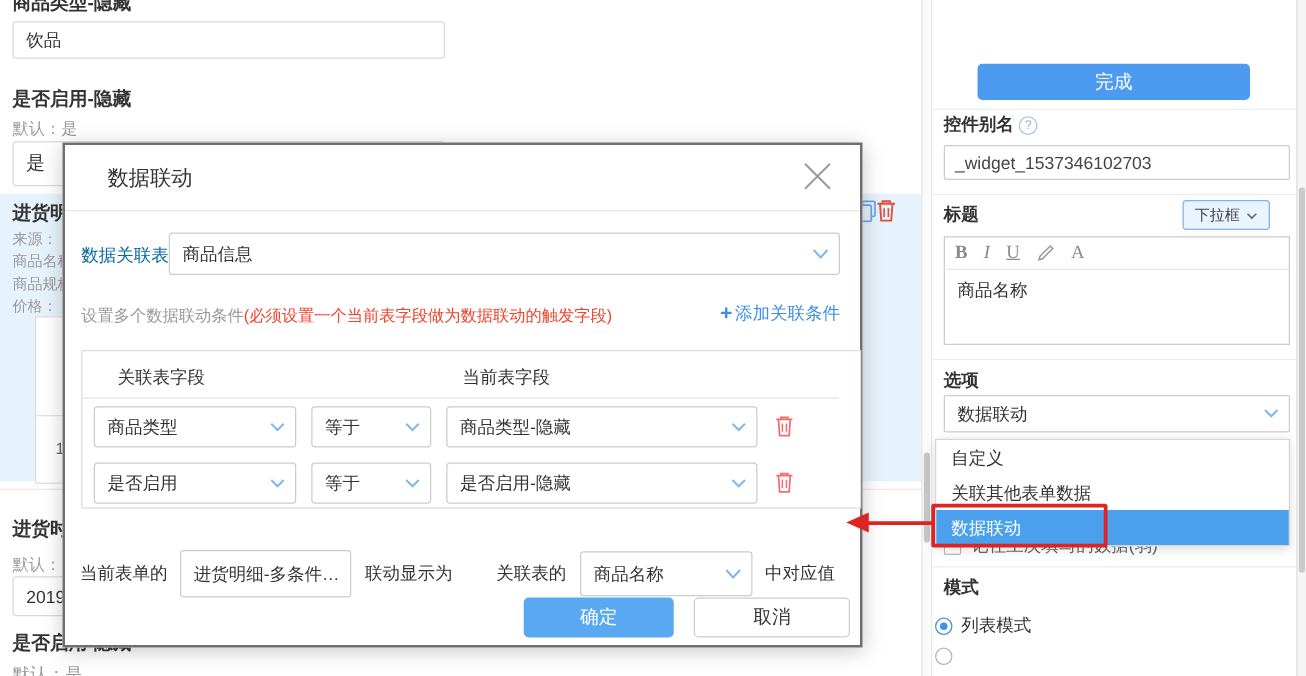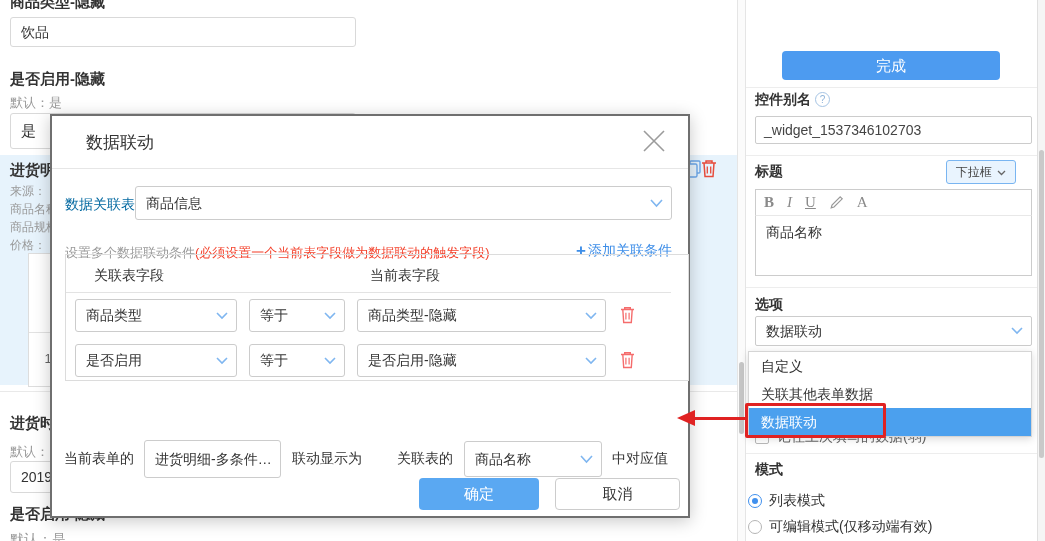--- a/index.html
+++ b/index.html
@@ -85,21 +85,21 @@
   .m-hr{left:0;top:52px;width:636px;height:1px;background:#e6e6e6;}
   .m-label{font-size:14px;color:#0369a1;white-space:nowrap;}
   .m-select{border:1px solid #ccc;border-radius:3px;background:#fff;font-size:14px;color:#333;
             padding:0 28px 0 10px;white-space:nowrap;overflow:hidden;cursor:pointer;}
   .m-chev{position:absolute;right:8px;top:50%;margin-top:-4px;line-height:0;}
   .m-note{left:13px;top:128px;font-size:13px;white-space:nowrap;}
   .m-note .plain{color:#999;}
   .m-note .red{color:#f3422c;}
   .m-add{right:16px;top:125px;color:#3e8ee8;font-size:14px;cursor:pointer;white-space:nowrap;}
   .m-add .plus{font-size:17px;font-weight:bold;margin-right:2px;vertical-align:-1px;}
-  .m-table{left:13px;top:138px;width:624px;height:127px;border:1px solid #dcdcdc;}
+  .m-table{left:13px;top:164px;width:624px;height:127px;border:1px solid #dcdcdc;}
   .m-th{font-size:14px;color:#333;top:12px;white-space:nowrap;}
   .m-throw{left:0;top:37px;width:605px;height:1px;background:#e3e3e3;}
   .m-row{left:0;width:605px;height:33px;}
   .m-row .sel{position:absolute;top:0;height:33px;line-height:31px;}
   .trash-btn{position:absolute;top:7px;cursor:pointer;line-height:0;}
   .mf-text{font-size:14px;color:#333;top:334px;white-space:nowrap;}
   .mf-box{left:92px;top:324px;width:137px;height:38px;border:1px solid #ccc;border-radius:3px;
           line-height:36px;padding:0 10px;font-size:14px;color:#333;white-space:nowrap;overflow:hidden;}
   .m-ok{left:367px;top:362px;width:120px;height:32px;background:#5aa8f2;border-radius:4px;
         color:#fff;font-size:15px;text-align:center;line-height:32px;cursor:pointer;}
@@ -221,21 +221,20 @@
 
     <div class="abs p-hr" style="top:453px;"></div>
 
     <div class="abs p-label" style="left:9px;top:461px;">模式</div>
     <div class="abs radio-row" style="left:2px;top:492px;">
       <span class="radio checked"></span>
       <span class="radio-label">列表模式</span>
     </div>
     <div class="abs radio-row" style="left:2px;top:518px;">
       <span class="radio"></span>
-      <span class="radio-label">可编辑模式(仅移动端有效)</span>
     </div>
 
     <div class="dropdown">
       <div class="dd-item">自定义</div>
       <div class="dd-item">关联其他表单数据</div>
       <div class="dd-item active">数据联动</div>
     </div>
   </div>
 
   <div class="abs scroll-right"></div>

